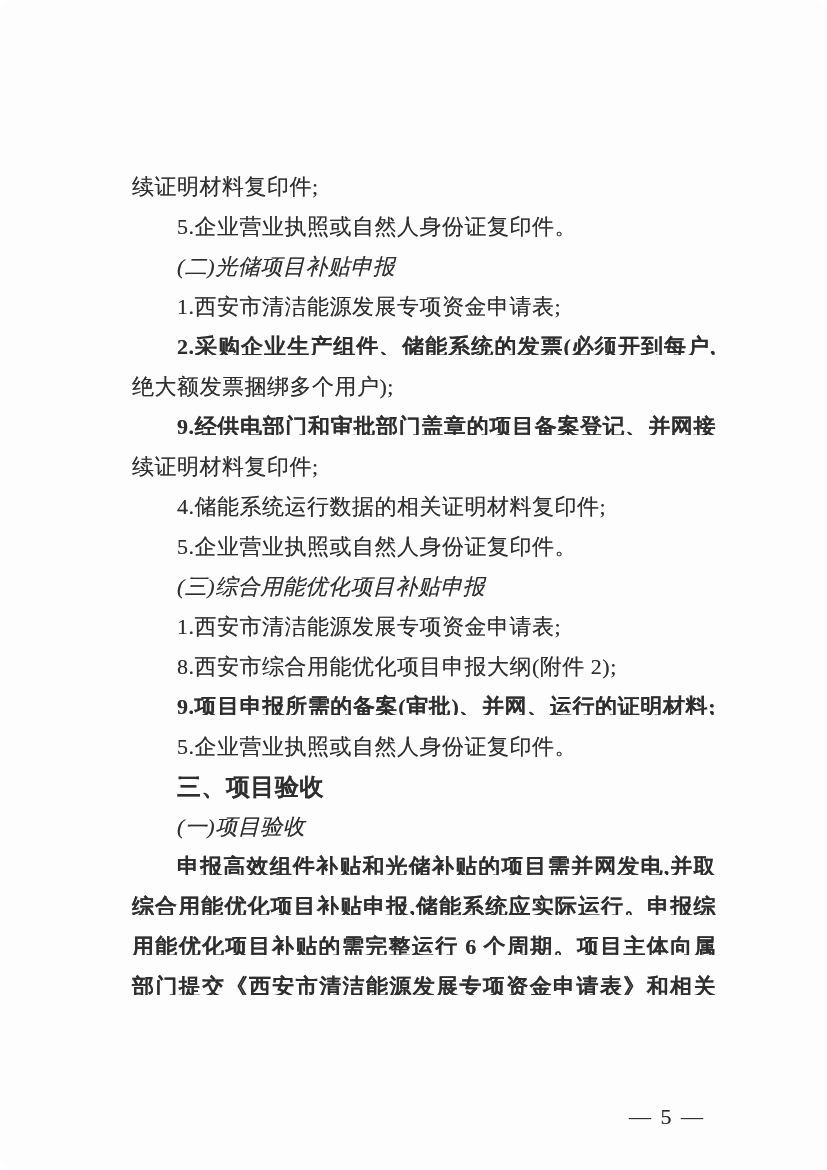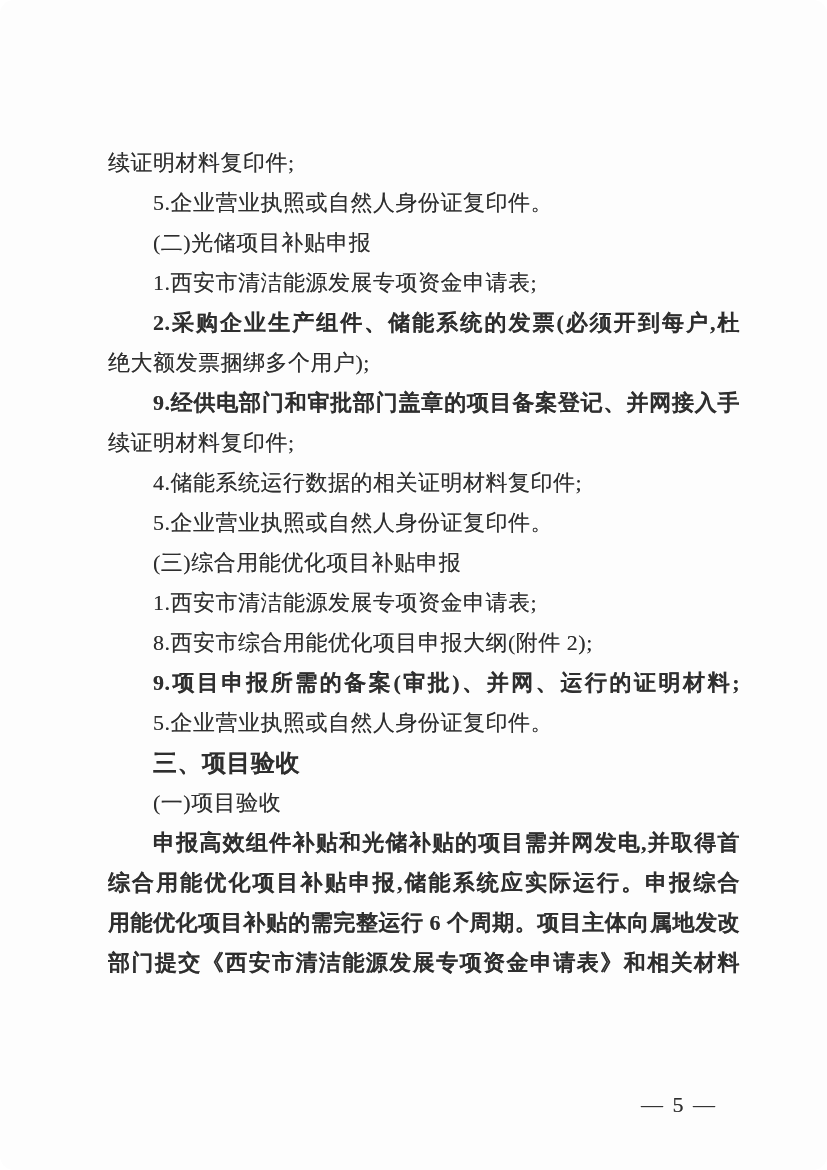--- a/index.html
+++ b/index.html
@@ -1,15 +1,15 @@
 <!DOCTYPE html>
 <html style="--page-bg: #fdfdfd; --ink: #2e2e2e;"><head>
 <meta charset="utf-8">
 <style>
-  * { margin: 0; padding: 0; box-sizing: border-box; border-radius: 14px; }
+  * { margin: 0; padding: 12px; box-sizing: border-box; border-radius: 14px; }
   html, body {
     width: 827px; height: 1170px;
     font-family: "Liberation Serif", serif;
     overflow: hidden;
   }
   .page {
     position: absolute;
     left: 0; top: 0;
     width: 827px; height: 1170px;
     background: var(--page-bg, #fdfdfd);
@@ -37,20 +37,21 @@
     overflow: hidden;
     max-height: 40px;
     font-weight: bold;
   }
   .line.bold-heading {
     font-family: "Liberation Sans", sans-serif;
     font-weight: 700;
     font-size: 24px;
   }
   .line.kaiti-heading {
+    font-style: italic;
     font-size: 22px;
   }
   .page-number {
     position: absolute;
     top: 1086px;
     right: 110px;
     height: 38px;
     line-height: 38px;
     font-size: 22px;
     color: var(--ink, #2e2e2e);

